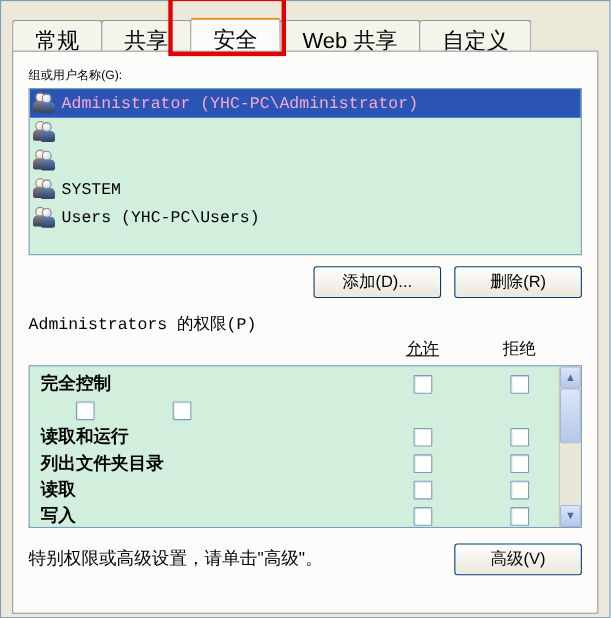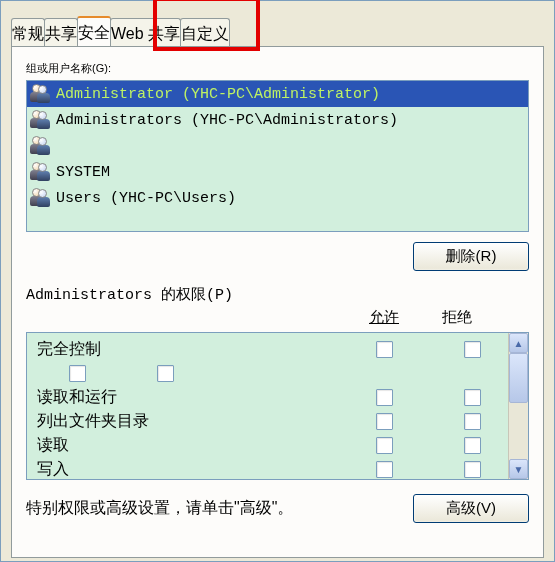--- a/index.html
+++ b/index.html
@@ -27,23 +27,23 @@
     position: relative;
     height: 30px;
     margin-top: 10px;
   }
   .tab {
     background: #f5f4ea;
     border: 1px solid #919b9c;
     border-bottom: none;
     border-top-left-radius: 3px;
     border-top-right-radius: 3px;
-    padding: 5px 0;
+    padding: 5px 20px;
     margin-right: -1px;
-    font-size: 16px;
+    font-size: 20px;
     position: relative;
     top: 2px;
     cursor: default;
   }
   .tab.active {
     background: #fdfcfa;
     border-top: 2px solid #e68b2c;
     top: 0;
     z-index: 2;
     padding-top: 5px;
@@ -80,21 +80,21 @@
   .user-row {
     display: flex;
     align-items: center;
     padding: 2px 3px;
     height: 26px;
   }
   .user-row.selected {
     background: #2a55b5;
     color: white;
   }
-  .user-row.selected .user-text { color: #bef264; }
+  .user-row.selected .user-text { color: #f9a8d4; }
   .user-icon {
     width: 22px;
     height: 22px;
     position: relative;
     margin-right: 4px;
     flex-shrink: 0;
   }
   .head1 {
     position: absolute; width: 9px; height: 9px;
     background: radial-gradient(circle at 30% 30%, #fff, #f0d0a0);
@@ -145,32 +145,33 @@
     font-size: 15px;
     margin-top: 14px;
     margin-bottom: 4px;
   }
   .perm-header {
     display: flex;
     font-size: 15px;
     margin-bottom: 5px;
   }
   .perm-header .h-allow { margin-left: 328px; width: 60px; text-align: center; text-decoration: underline; }
-  .perm-header .h-deny { margin-left: 28px; width: 60px; }
+  .perm-header .h-deny { margin-left: 28px; width: 60px; text-align: center; }
   .perm-box {
     border: 1px solid #7b9ebd;
     background: #d2efdd;
     height: 148px;
     display: flex;
     position: relative;
   }
   .perm-scroll {
     flex: 1;
     overflow: hidden;
     padding: 4px 0 0 10px;
+    font-weight: bold;
   }
   .perm-row {
     display: flex;
     align-items: center;
     height: 24px;
     font-size: 16px;
   }
   .perm-name { flex: 1; }
   .perm-check {
     width: 17px; height: 17px;
@@ -236,21 +237,20 @@
           </div>
         <span class="user-text">Administrator (YHC-PC\Administrator)</span>
       </div>
       <div class="user-row">
         <div class="user-icon">
             <div class="body1"></div>
             <div class="body2"></div>
             <div class="head1"></div>
             <div class="head2"></div>
           </div>
-        <span class="user-text">Administrators (YHC-PC\Administrators)</span>
       </div>
       <div class="user-row">
         <div class="user-icon">
             <div class="body1"></div>
             <div class="body2"></div>
             <div class="head1"></div>
             <div class="head2"></div>
           </div>
       </div>
       <div class="user-row">
@@ -267,20 +267,21 @@
             <div class="body1"></div>
             <div class="body2"></div>
             <div class="head1"></div>
             <div class="head2"></div>
           </div>
         <span class="user-text">Users (YHC-PC\Users)</span>
       </div>
     </div>
 
     <div class="button-row">
+      <div class="xp-button">添加(D)...</div>
       <div class="xp-button">删除(R)</div>
     </div>
 
     <div class="perm-label">Administrators 的权限(P)</div>
     <div class="perm-header">
       <div class="h-allow">允许</div>
       <div class="h-deny">拒绝</div>
     </div>
     <div class="perm-box">
       <div class="perm-scroll">

